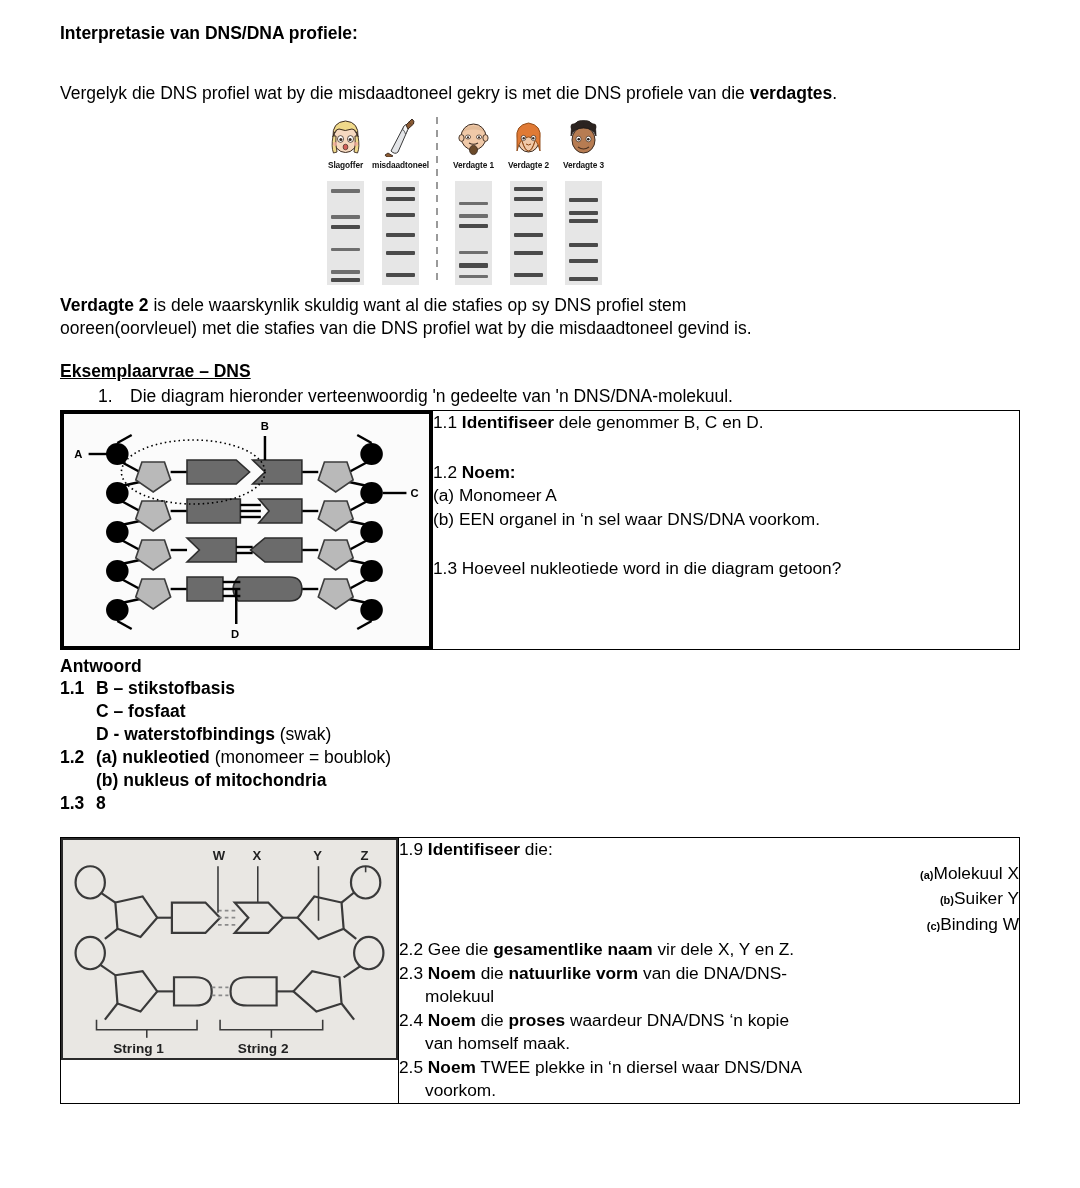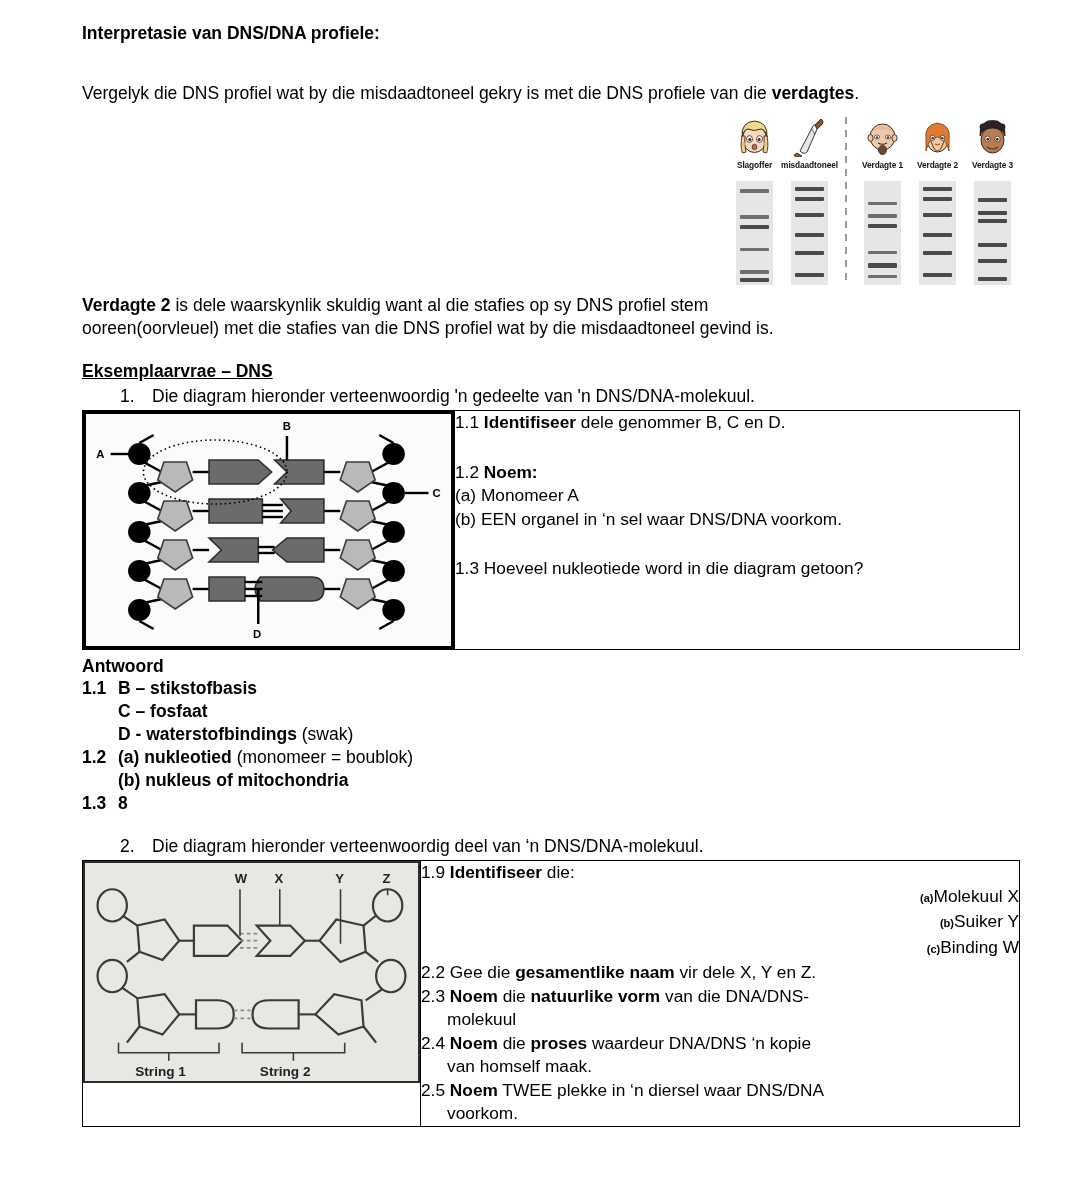--- a/index.html
+++ b/index.html
@@ -7,31 +7,31 @@
     margin: 0; padding: 0;
     background: #ffffff;
   }
   body {
     width: 1080px; height: 1188px;
     font-family: "Liberation Sans", sans-serif;
     color: #000000;
     position: relative;
     overflow: hidden;
   }
-  .page { padding: 22px 60px 0 82px; }
+  .page { padding: 22px 60px 0 60px; }
 
   
   .h-bold { font-weight: bold; font-size: 17.5px; line-height: 22px; }
   .para   { font-size: 17.5px; line-height: 23px; margin-top: 38px; }
   b, .b   { font-weight: bold; }
 
   
   .gel-wrap {
     margin: 12px 0 0 0;
-    display: flex; justify-content: flex-end;
+    display: flex; justify-content: flex-start;
     padding-left: 258px;
   }
   .gel {
     display: flex; align-items: flex-start;
     position: relative;
   }
   .gel-lane { width: 55px; display: flex; flex-direction: column; align-items: center; }
   .gel-sep {
     width: 2px; align-self: stretch; margin: 0 8px;
     background: repeating-linear-gradient(to bottom, #9a9a9a 0 7px, transparent 7px 13px);
@@ -403,23 +403,20 @@
     </div>
 
     <div class="row">
       <div class="k">1.3</div>
       <div class="v"><b>8</b></div>
     </div>
   </div>
 
   <div class="spacer20"></div>
 
-  <div class="qline" style="margin-top:0;">
-    <span class="num">2.</span><span>Die diagram hieronder verteenwoordig deel van ‘n DNS/DNA-molekuul.</span>
-  </div>
 
   <table class="qtbl" style="margin-top:2px;">
     <tbody>
         <tr>
       <td class="imgcell2">
         <div class="dia2">
           <svg viewBox="0 0 318 216" preserveAspectRatio="none">
             <defs>
               <style>
                 .ln  { stroke:#3a3a3a; stroke-width:2.1; fill:none; }

